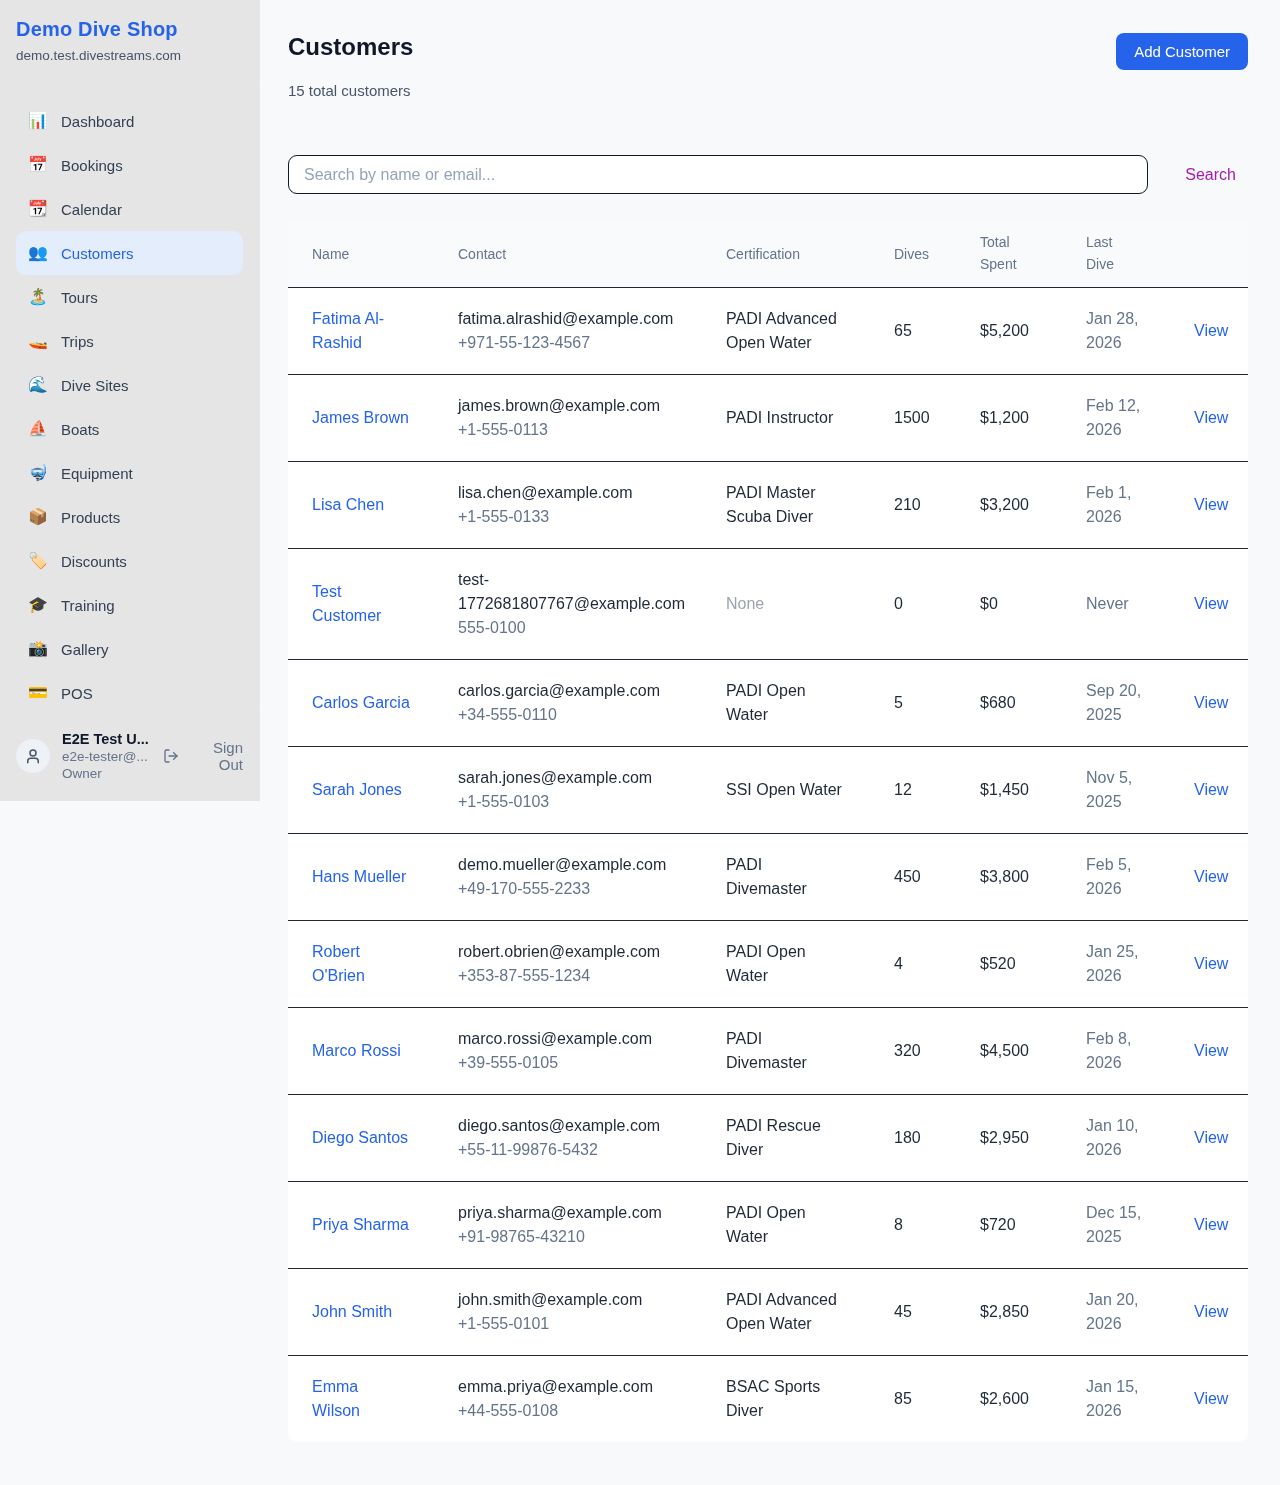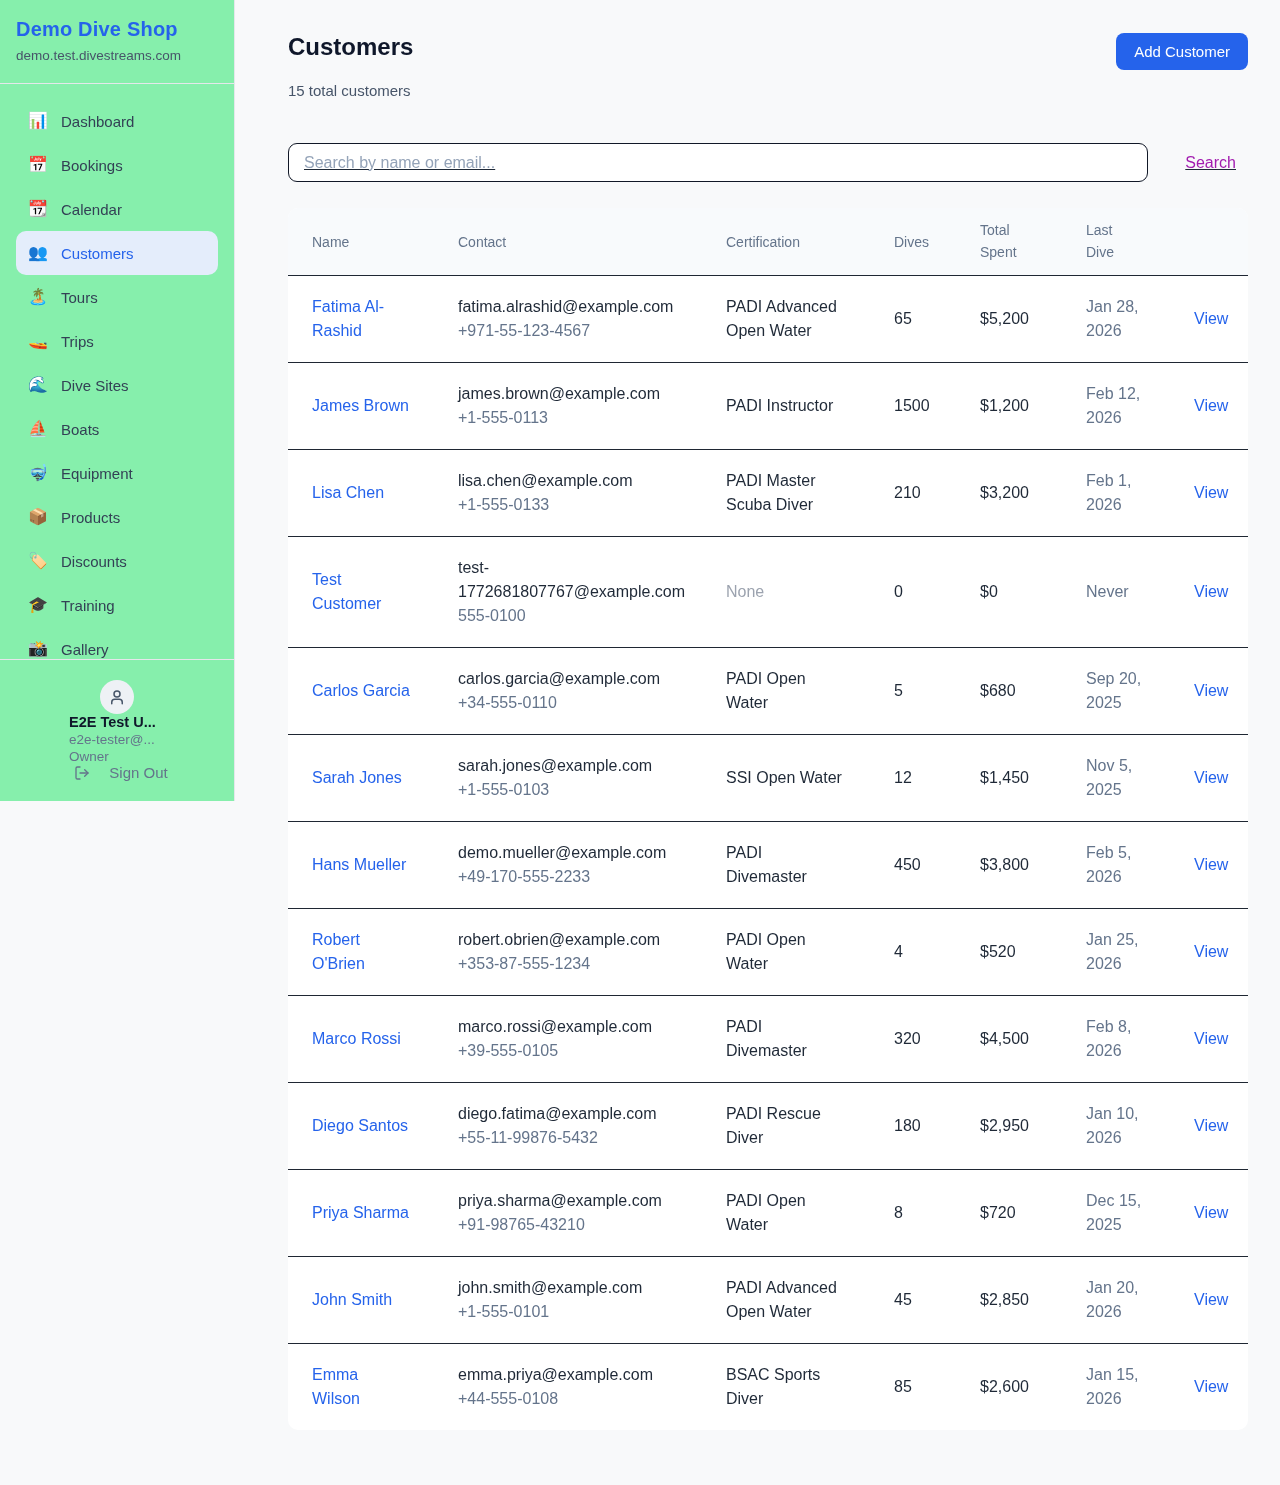--- a/index.html
+++ b/index.html
@@ -9,42 +9,42 @@
     background: var(--page-bg, #f8f9fa);
     color: #1f2937;
     position: relative;
     min-height: 1485px;
   }
   a { text-decoration: none; }
 
   
   .sidebar {
     position: absolute; left: 0; top: 0;
-    width: 235px; height: 801px;
-    background: #86efac;
+    width: 260px; height: 801px;
+    background: #e5e5e5;
     border-right: 1px solid #e5e7eb;
     display: flex; flex-direction: column;
   }
   .brand { padding: 18px 16px 20px 16px; border-bottom: 1px solid #e5e7eb; }
   .brand-name { font-size: 20px; font-weight: 700; color: var(--accent, #2563eb); letter-spacing: .2px; }
   .brand-domain { font-size: 13.5px; color: #475569; margin-top: 7px; }
   .nav { flex: 1; padding: 15px 16px; overflow: hidden; }
   .nav-item {
     display: flex; align-items: center;
     height: 44px; padding: 0 12px;
     border-radius: 10px;
     font-size: 15px; color: #334155;
     cursor: pointer;
   }
   .nav-item.active { background: var(--active-bg, #e4edfb); color: var(--accent, #2563eb); }
   .nav-icon { width: 20px; margin-right: 13px; font-size: 16px; line-height: 1; text-align: center; }
   .user-box {
     border-top: 1px solid #e5e7eb;
     padding: 20px 16px;
-    display: flex; align-items: center; flex-direction: column;
+    display: flex; align-items: center;
   }
   .avatar {
     width: 34px; height: 34px; border-radius: 50%;
     background: #eef1f5; color: #475569;
     display: flex; align-items: center; justify-content: center;
     flex: none;
   }
   .user-info { margin-left: 12px; min-width: 0; width: 108px; }
   .user-name { font-size: 14.5px; font-weight: 700; color: #0f172a; white-space: nowrap; overflow: hidden; }
   .user-email, .user-role { font-size: 13.5px; color: #64748b; margin-top: 2px; white-space: nowrap; overflow: hidden; }
@@ -59,21 +59,21 @@
   .main { margin-left: 256px; padding: 33px 32px 25px 32px; }
   .page-header { display: flex; align-items: flex-start; justify-content: space-between; }
   .page-title { font-size: 24px; font-weight: 700; color: #0f172a; }
   .page-subtitle { font-size: 15px; color: #475569; margin-top: 21px; }
   .btn-primary {
     background: var(--accent, #2563eb); color: #fff;
     border: none; border-radius: 8px;
     padding: 10px 18px; font-size: 15px; font-weight: 500;
     font-family: inherit; cursor: pointer;
   }
-  .search-row { display: flex; margin-top: 44px; text-decoration: underline; }
+  .search-row { display: flex; margin-top: 56px; }
   .search-input {
     flex: 1; height: 39px;
     border: 1.3px solid #111827; border-radius: 9px;
     background: #fff; padding: 0 15px;
     font-family: inherit; font-size: 16px; color: #111827;
   }
   .search-input::placeholder { color: #94a3b8; }
   .search-btn {
     background: none; border: none; cursor: pointer;
     font-family: inherit; font-size: 16px; color: #a21caf;
@@ -365,21 +365,21 @@
     <td class="cert-cell">PADI Divemaster</td>
     <td class="dives-cell">320</td>
     <td class="spent-cell">$4,500</td>
     <td class="lastdive-cell">Feb 8, 2026</td>
     <td class="view-cell"><a href="#" class="view-link">View</a></td>
   </tr>
 
   <tr>
     <td class="name-cell"><a href="#" class="name-link">Diego Santos</a></td>
     <td class="contact-cell">
-      <div class="email">diego.fatima@example.com</div>
+      <div class="email">diego.santos@example.com</div>
       <div class="phone">+55-11-99876-5432</div>
     </td>
     <td class="cert-cell">PADI Rescue Diver</td>
     <td class="dives-cell">180</td>
     <td class="spent-cell">$2,950</td>
     <td class="lastdive-cell">Jan 10, 2026</td>
     <td class="view-cell"><a href="#" class="view-link">View</a></td>
   </tr>
 
   <tr>

